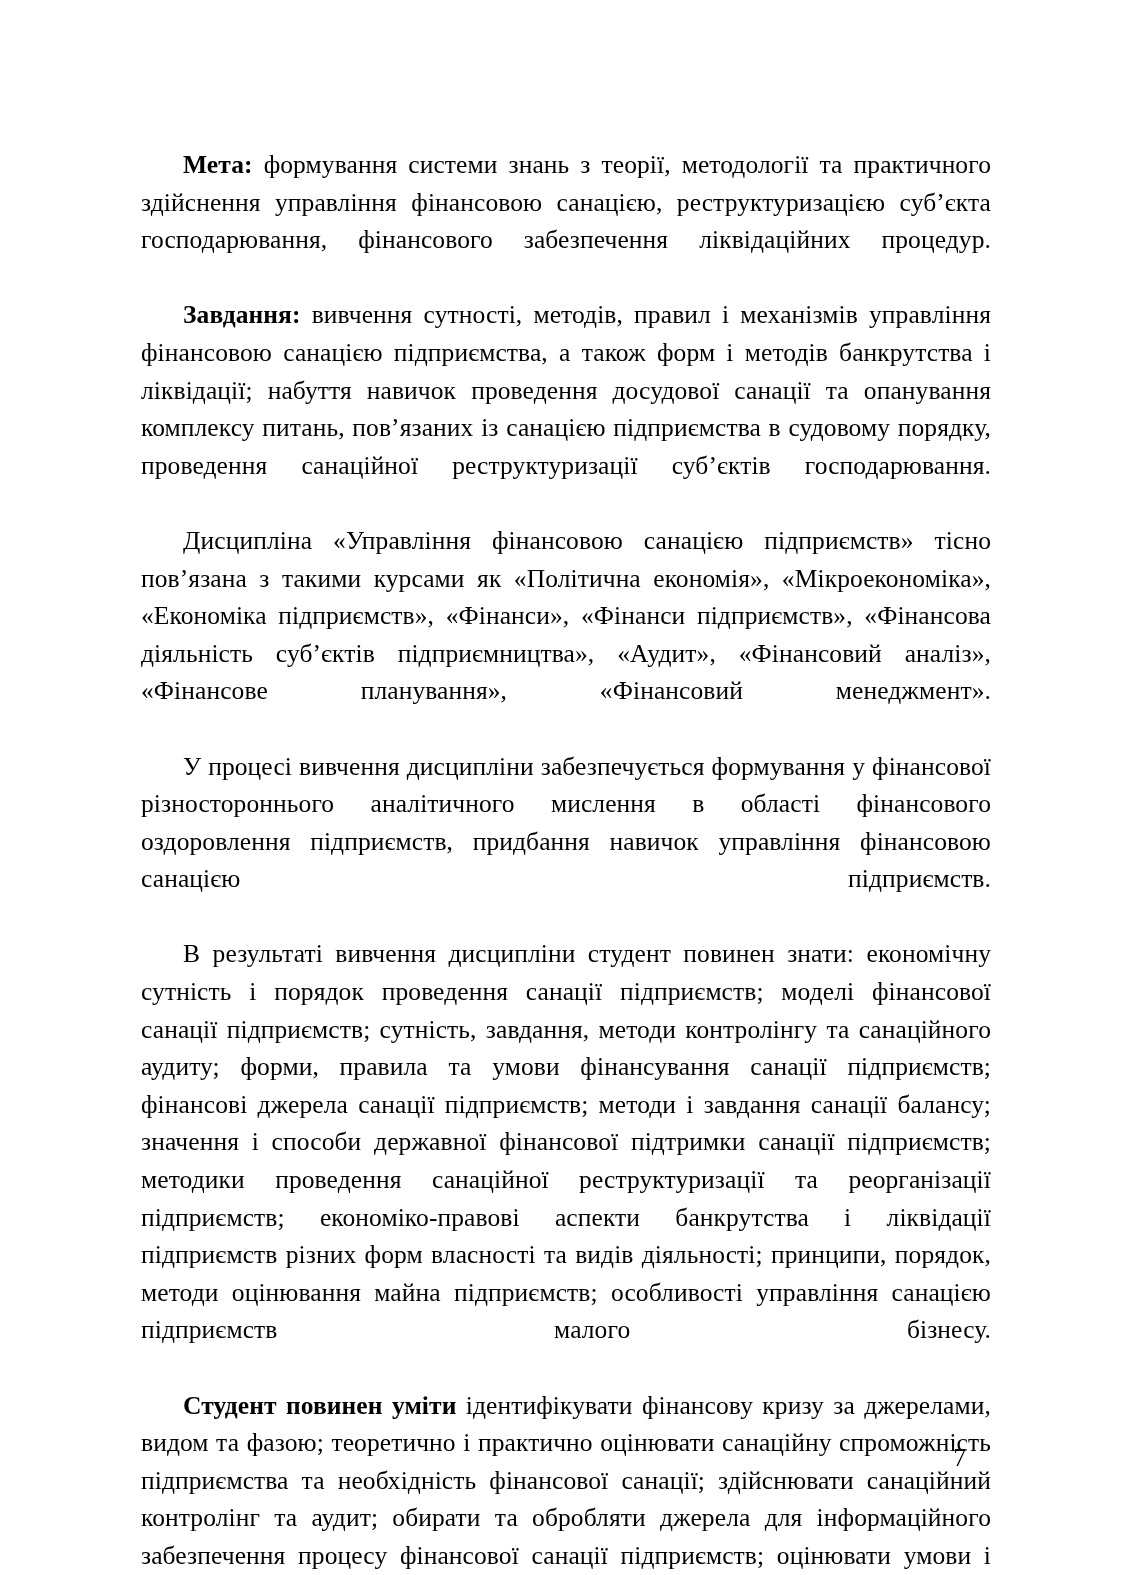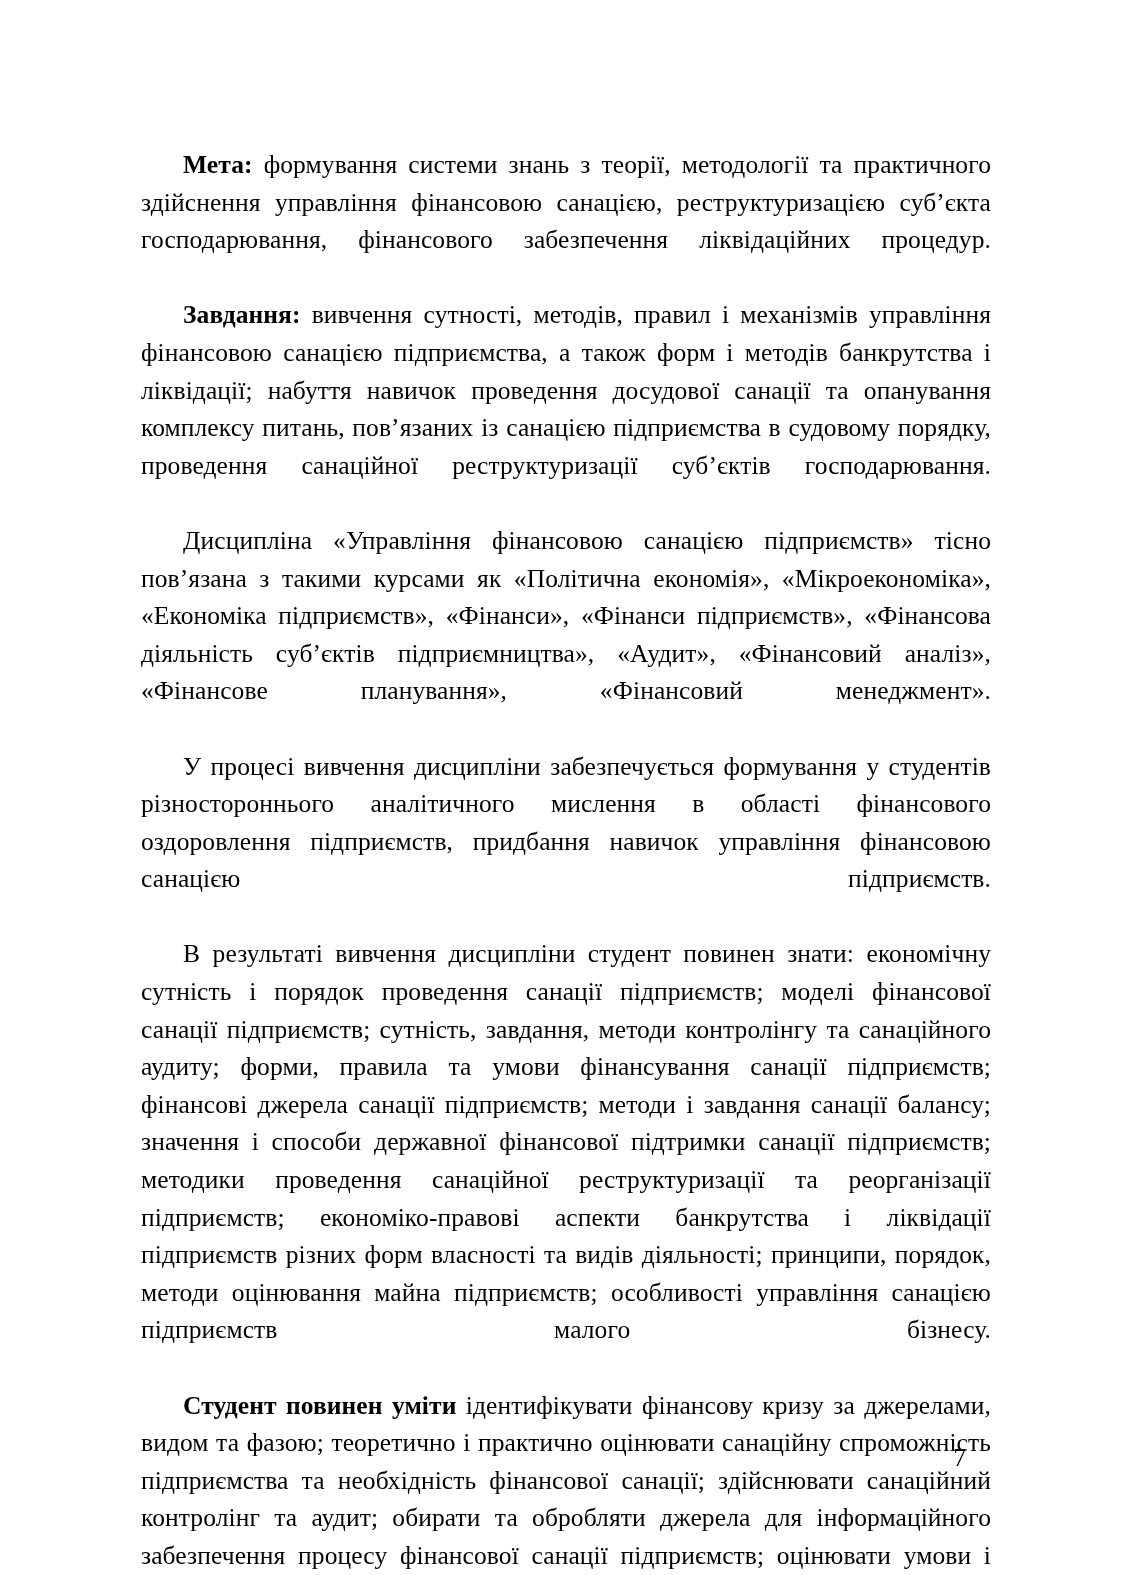--- a/index.html
+++ b/index.html
@@ -77,21 +77,21 @@
 
 <div class="page">
   <div class="text-column">
 
     <p class="para"><b class="lead">Мета:</b><span> формування системи знань з теорії, методології та практичного здійснення управління фінансовою санацією, реструктуризацією суб’єкта господарювання, фінансового забезпечення ліквідаційних процедур.</span></p>
 
     <p class="para"><b class="lead">Завдання:</b><span> вивчення сутності, методів, правил і механізмів управління фінансовою санацією підприємства, а також форм і методів банкрутства і ліквідації; набуття навичок проведення досудової санації та опанування комплексу питань, пов’язаних із санацією підприємства в судовому порядку, проведення санаційної реструктуризації суб’єктів господарювання.</span></p>
 
     <p class="para"><span>Дисципліна «Управління фінансовою санацією підприємств» тісно пов’язана з такими курсами як «Політична економія», «Мікроекономіка», «Економіка підприємств», «Фінанси», «Фінанси підприємств», «Фінансова діяльність суб’єктів підприємництва», «Аудит», «Фінансовий аналіз», «Фінансове планування», «Фінансовий менеджмент».</span></p>
 
-    <p class="para"><span>У процесі вивчення дисципліни забезпечується формування у студентів різностороннього аналітичного мислення в області фінансового оздоровлення підприємств, придбання навичок управління фінансовою санацією підприємств.</span></p>
+    <p class="para"><span>У процесі вивчення дисципліни забезпечується формування у фінансової різностороннього аналітичного мислення в області фінансового оздоровлення підприємств, придбання навичок управління фінансовою санацією підприємств.</span></p>
 
     <p class="para"><span>В результаті вивчення дисципліни студент повинен знати: економічну сутність і порядок проведення санації підприємств; моделі фінансової санації підприємств; сутність, завдання, методи контролінгу та санаційного аудиту; форми, правила та умови фінансування санації підприємств; фінансові джерела санації підприємств; методи і завдання санації балансу; значення і способи державної фінансової підтримки санації підприємств; методики проведення санаційної реструктуризації та реорганізації підприємств; економіко-правові аспекти банкрутства і ліквідації підприємств різних форм власності та видів діяльності; принципи, порядок, методи оцінювання майна підприємств; особливості управління санацією підприємств малого бізнесу.</span></p>
 
     <p class="para"><b class="lead">Студент повинен уміти</b><span> ідентифікувати фінансову кризу за джерелами, видом та фазою; теоретично і практично оцінювати санаційну спроможність підприємства та необхідність фінансової санації; здійснювати санаційний контролінг та аудит; обирати та обробляти джерела для інформаційного забезпечення процесу фінансової санації підприємств; оцінювати умови і визначати внутрішні і зовнішні джерела санації підприємств; здійснювати санацію балансу і реструктуризацію підприємств; визначити економіко-правові аспекти санації банкрутства і ліквідації підприємств; оцінювати вартість майна підприємства; оцінювати ефективність державної фінансової підтримки санації підприємств.</span></p>
 
   </div>
 
   <div class="page-number">
     <span>7</span>
   </div>

